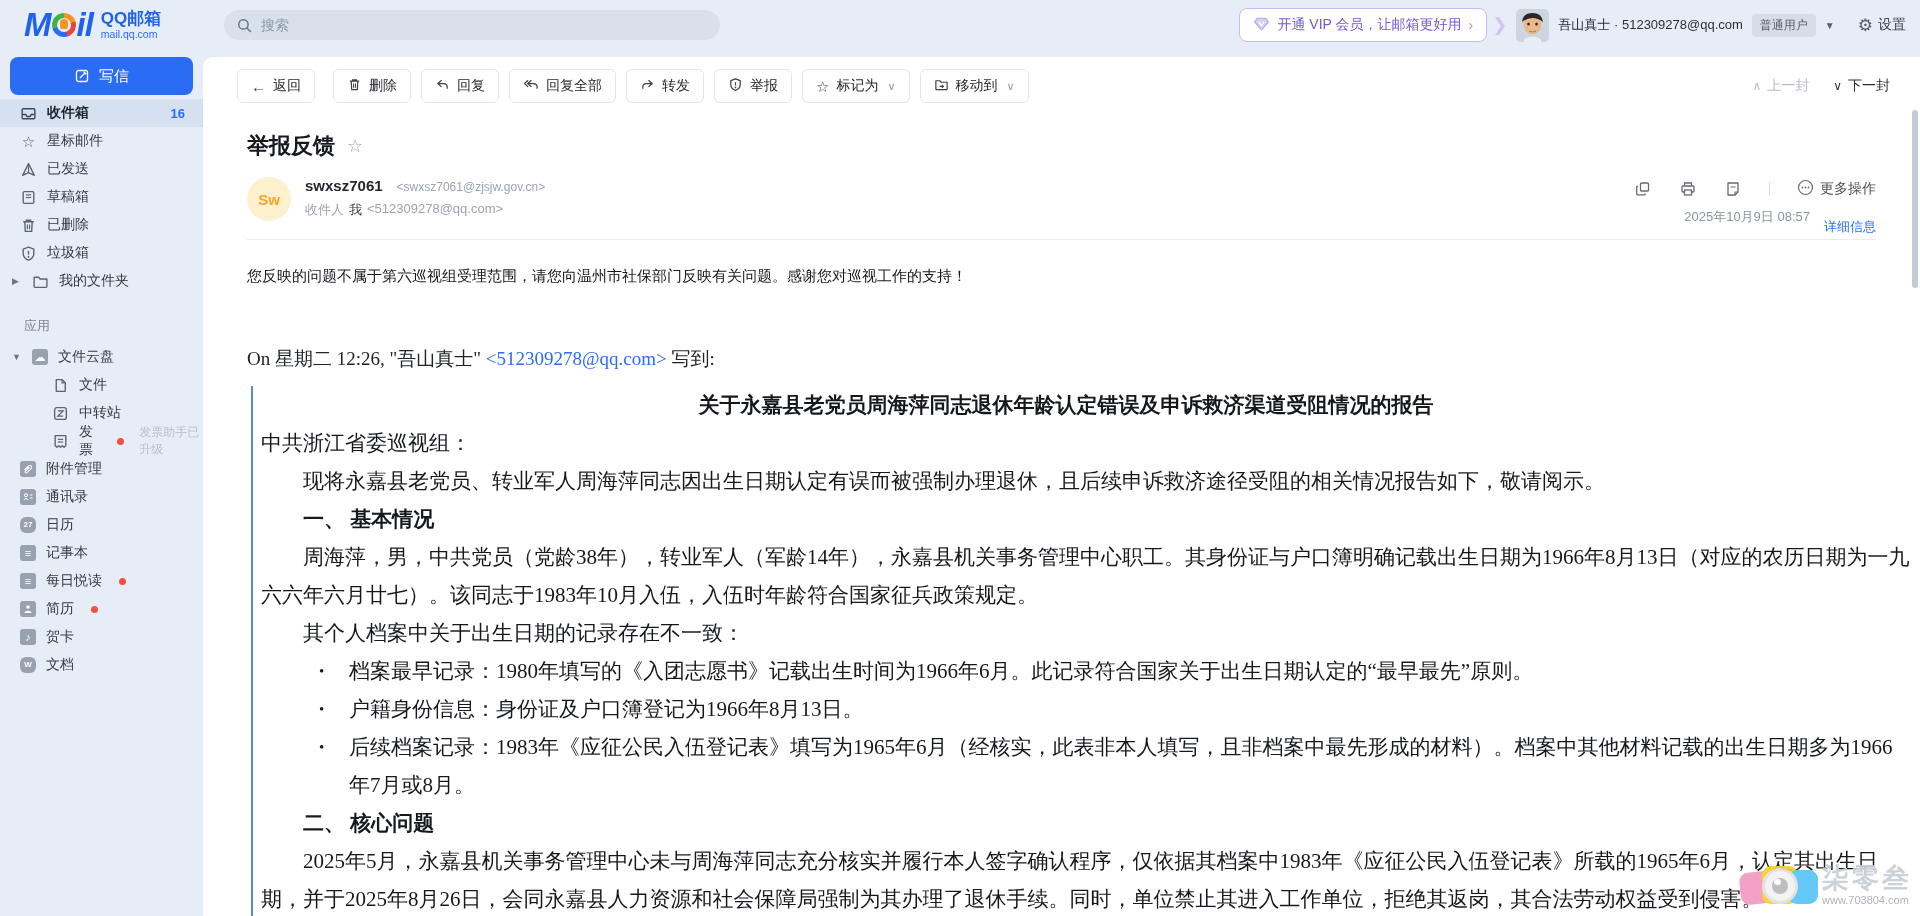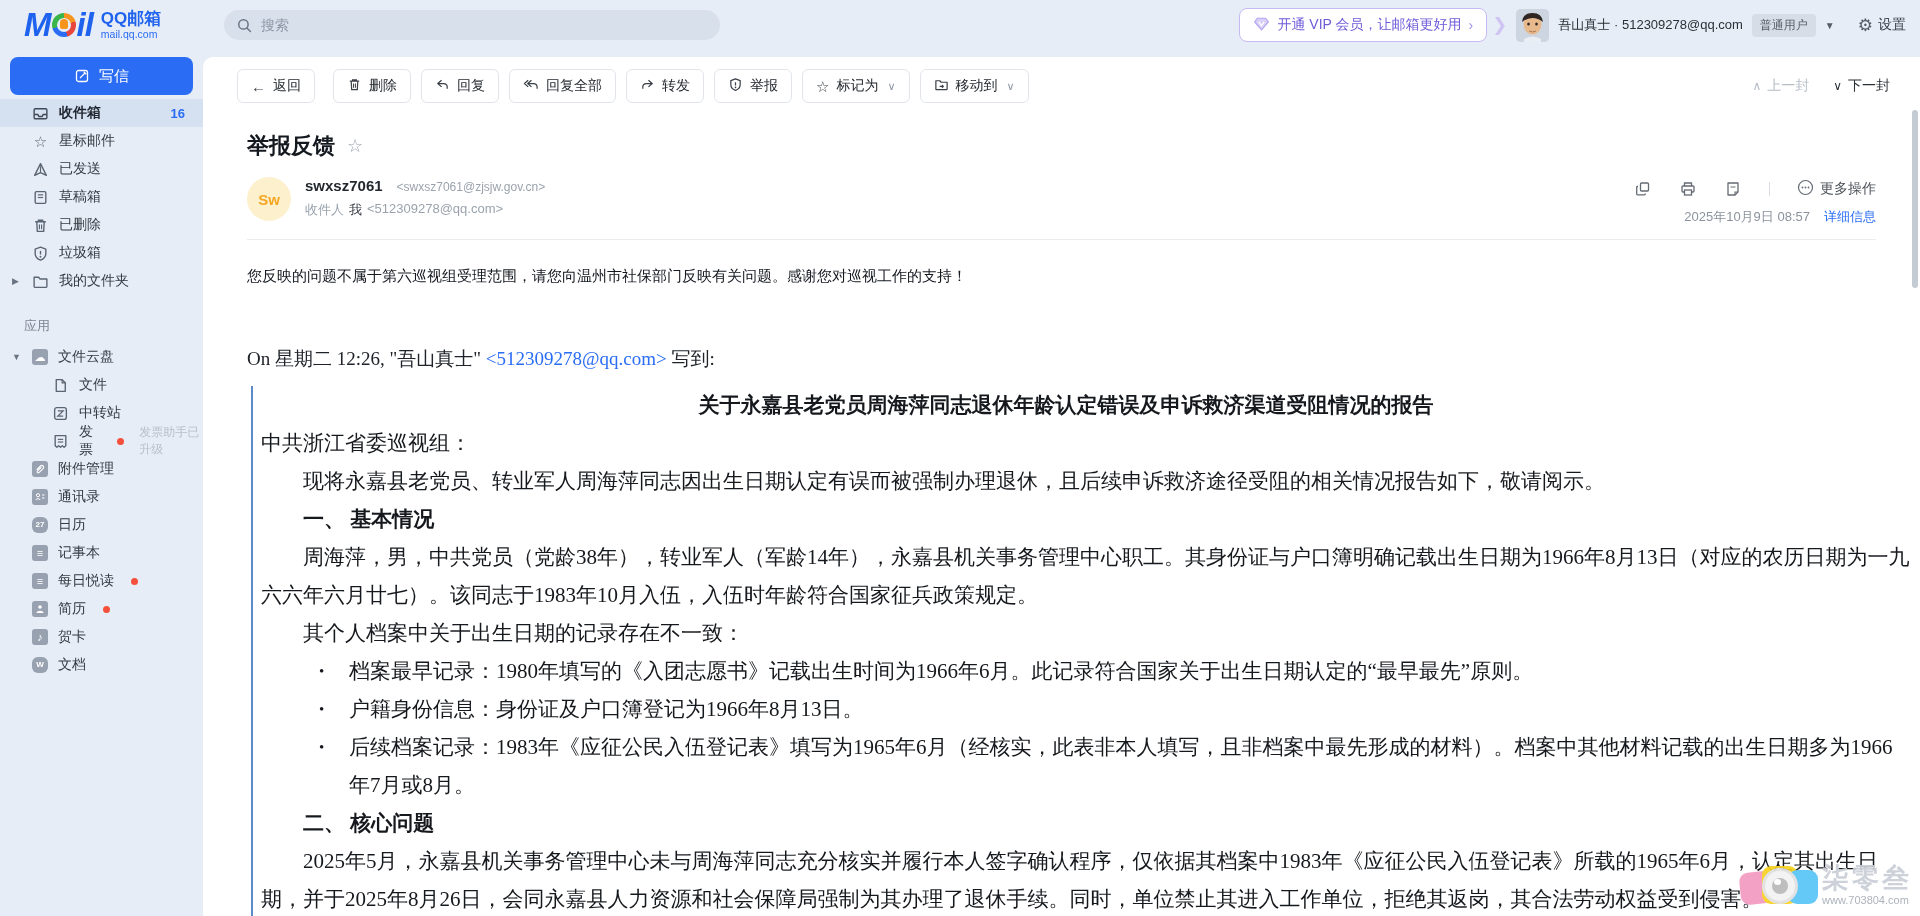--- a/index.html
+++ b/index.html
@@ -32,21 +32,21 @@
   .user-text { font-size:13px; color:#2b3036; white-space:nowrap; }
   .user-badge { background:#d7dde6; color:#555e68; font-size:12px; padding:3px 8px; border-radius:4px; white-space:nowrap; }
   .caret-down { font-size:10px; color:#555e68; cursor:pointer; }
   .settings { display:flex; align-items:center; gap:5px; font-size:14px; color:#3c434b; margin-left:14px; cursor:pointer; }
   .gear-glyph { font-size:17px; color:#555e68; }
   
   .sidebar { position:absolute; left:0; top:50px; width:203px; height:866px; }
   .compose-btn { position:absolute; left:10px; top:7px; width:183px; height:38px; background:#2a6df4; border-radius:8px;
     color:#fff; font-size:15px; display:flex; align-items:center; justify-content:center; gap:8px; cursor:pointer; }
   .nav { position:absolute; left:0; top:49px; width:203px; }
-  .nav-item { height:28px; display:flex; align-items:center; padding-left:32px; gap:10px; font-size:14px; color:#333a42; cursor:pointer; }
+  .nav-item { height:28px; display:flex; align-items:center; padding-left:20px; gap:10px; font-size:14px; color:#333a42; cursor:pointer; }
   .nav-item.selected { background:#d5e1f1; font-weight:bold; color:#1f2530; }
   .nav-item .count { margin-left:auto; margin-right:18px; color:#2a6df4; font-weight:bold; font-size:13px; }
   .nav-item.has-caret { padding-left:12px; }
   .nav-item .caret { width:10px; font-size:9px; color:#6a7482; flex:none; }
   .nav-item.child { padding-left:52px; }
   .section-label { padding:22px 12px 8px 24px; color:#7c8794; font-size:13px; }
   .oicon { width:17px; height:17px; flex:none; }
   .oicon svg { display:block; }
   .glyph-icon { width:17px; text-align:center; color:#5a6573; font-size:15px; flex:none; line-height:1; }
   .app-sq { width:16px; height:16px; border-radius:3px; background:#97a1b0; color:#fff; display:flex; align-items:center;
@@ -80,21 +80,21 @@
   .sender-line2 { margin-top:7px; font-size:13px; color:#9aa3ad; display:flex; gap:5px; }
   .to-name { color:#333a42; }
   .header-right { position:absolute; right:0; top:2px; text-align:right; }
   .hr-icons { display:flex; align-items:center; justify-content:flex-end; gap:27px; }
   .hicon { width:18px; height:18px; cursor:pointer; }
   .hicon svg { display:block; }
   .vsep { width:1px; height:14px; background:#d9dde2; }
   .more-actions { display:flex; align-items:center; gap:6px; font-size:14px; color:#4a5057; cursor:pointer; }
   .hr-date { margin-top:9px; display:flex; justify-content:flex-end; gap:14px; font-size:13px; }
   .mail-date { color:#8b939e; }
-  .details-link { color:#2a6df4; cursor:pointer; }
+  .details-link { color:#2a6df4; cursor:pointer;margin-top:10px; }
   .mail-divider { margin:20px 44px 0 44px; border-top:1px solid #ececee; }
   .mail-intro { margin:27px 44px 0 44px; font-size:15px; color:#14181f; }
   .quote-header { margin:60px 0 0 44px; font-family:"Liberation Serif","DejaVu Serif",serif; font-size:19px; color:#20242a; }
   .quote-header .qlink { color:#2a6df4; text-decoration:none; }
   .quote { margin:14px 0 0 48px; border-left:2px solid #5b8cc8; padding-left:8px; width:1662px;
     font-family:"Liberation Serif","DejaVu Serif",serif; font-size:21px; line-height:38px; color:#15181c; }
   .q-title { font-weight:bold; text-align:center; width:1610px; }
   .q-indent { text-indent:42px; }
   .q-head { padding-left:42px; font-weight:bold; }
   .q-bullet { padding-left:88px; position:relative; }

